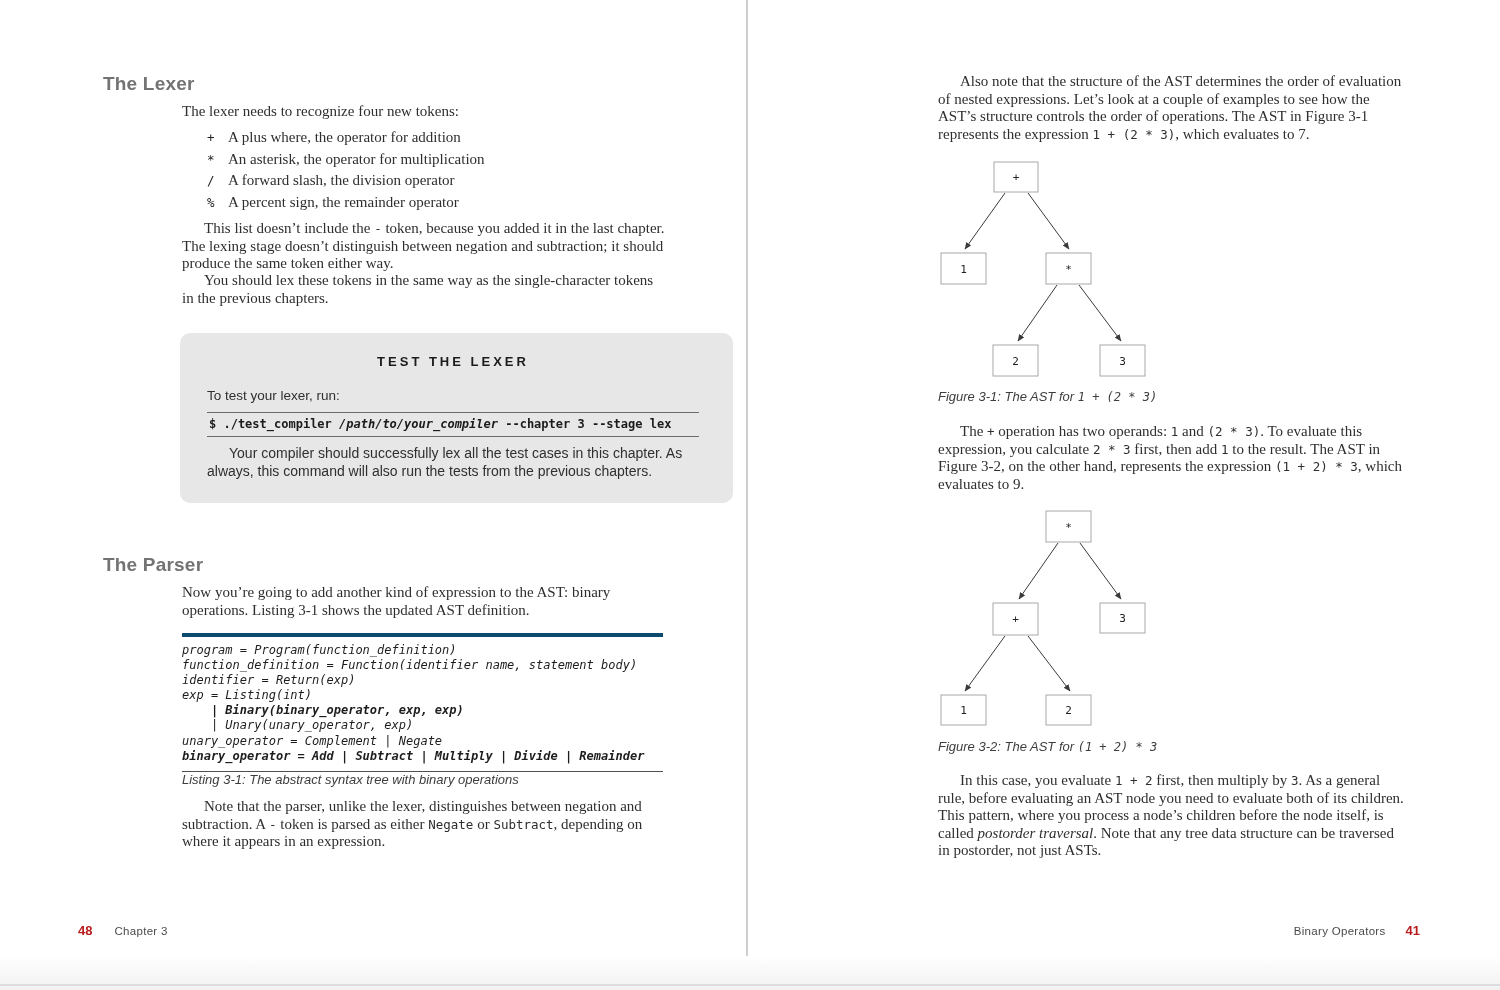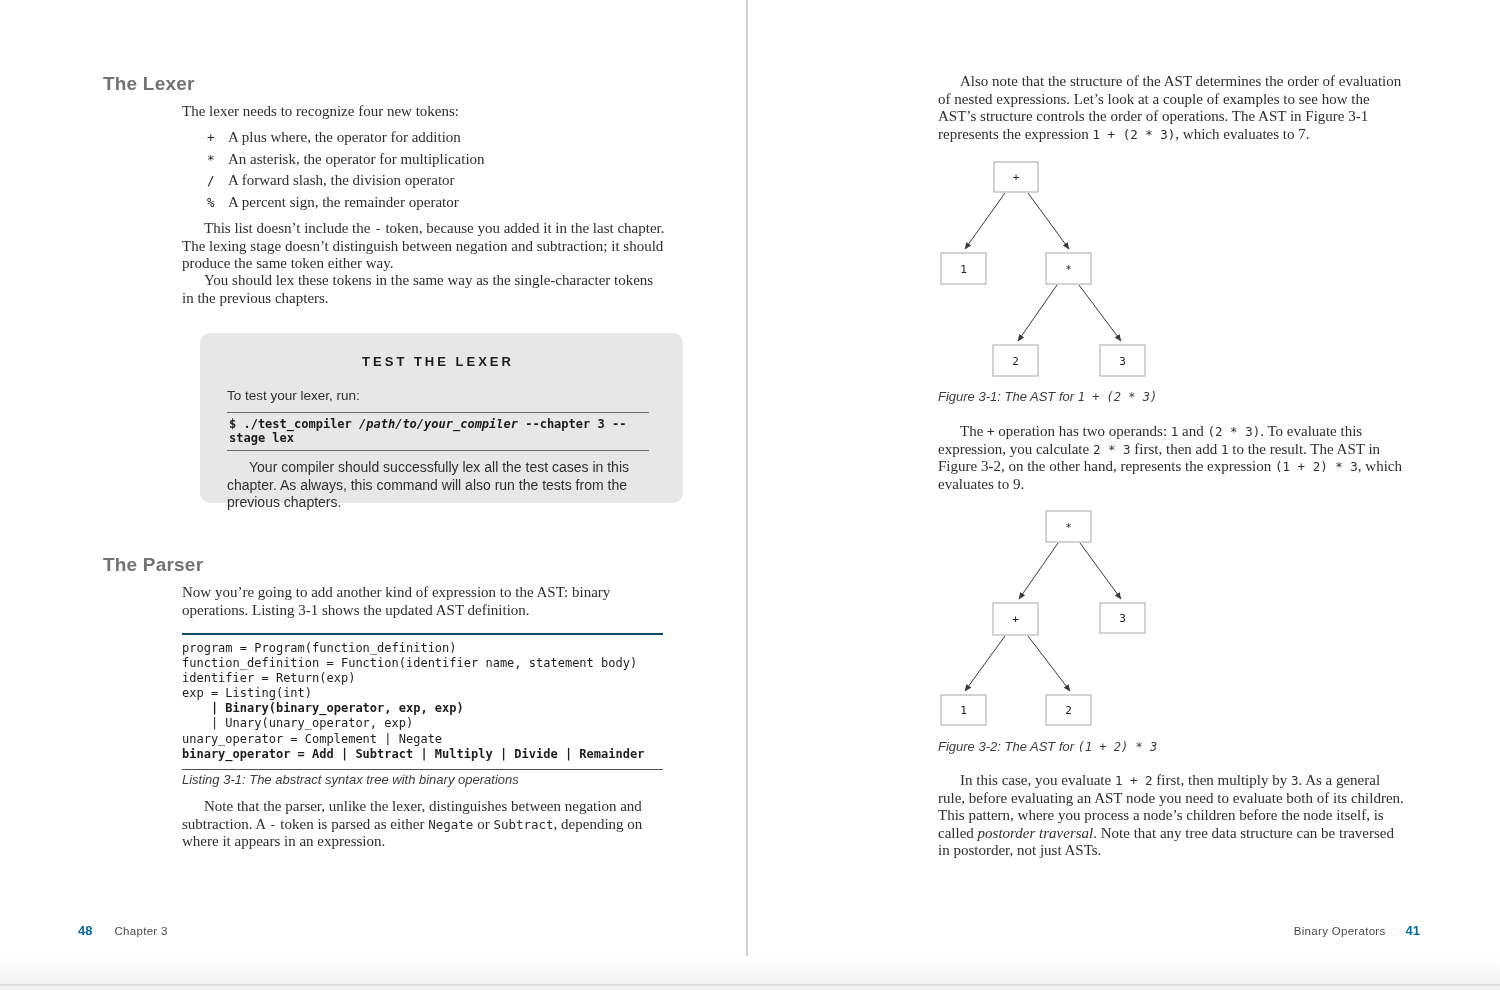--- a/index.html
+++ b/index.html
@@ -35,44 +35,44 @@
   
   .token-item { display:flex; line-height:21.6px; }
   .token-sym {
     font-family:"DejaVu Sans Mono", monospace; font-size:12.5px;
     width:21px; margin-left:25px; flex:none; color:#222;
   }
   .token-text { font-size:15px; color:#2e2e2e; }
 
   
   .note-box {
-    left:180px; top:333px; width:483px; height:170px;
+    left:180px; top:333px; width:553px; height:170px;
     background:#e7e7e7; border-radius:10px;
     font-family:"Liberation Sans", sans-serif; color:#2f2f2f;
     padding:21px 34px 0 27px;
-    margin-left:20px;
   }
   .note-title {
     text-align:center; font-weight:bold; font-size:13px;
     letter-spacing:3px; color:#1c1c1c;
   }
   .note-intro { margin-top:19px; font-size:13.5px; }
   .note-command {
     margin-top:9px; border-top:1px solid #6b6b6b; border-bottom:1px solid #6b6b6b;
     padding:4px 0 5px 2px;
     font-family:"DejaVu Sans Mono", monospace; font-size:12px; font-weight:bold; color:#1b1b1b;
   }
   .note-command .seg-i { font-style:italic; font-weight:bold; }
   .note-body { margin-top:8px; font-size:14px; line-height:17.5px; text-indent:22px; }
 
   
   .listing {
     left:182px; top:633px; width:481px;
-    border-top:2px solid #0c4a6e; border-bottom:1px solid #4f4f4f;
+    border-top:4px solid #0c4a6e; border-bottom:1px solid #4f4f4f;
     padding:6px 0 7px 0;
+    font-style:italic;
   }
   .code-line {
     font-family:"DejaVu Sans Mono", monospace; font-size:12px;
     line-height:15.1px; color:#1d1d1d; white-space:pre;
   }
   .code-line.bold { font-weight:bold; }
 
   
   .caption {
     font-family:"Liberation Sans", sans-serif; font-style:italic;
@@ -82,21 +82,21 @@
     font-family:"DejaVu Sans Mono", monospace; font-style:italic; font-size:12px;
   }
 
   
   .tree-label {
     font-family:"DejaVu Sans Mono", monospace; font-size:11px; fill:#222;
   }
 
   
   .footer { font-family:"Liberation Sans", sans-serif; color:#4a4a4a; }
-  .footer .pagenum { font-weight:bold; font-size:13px; color:#0369a1;text-align:center; }
+  .footer .pagenum { font-weight:bold; font-size:13px; color:#b91c1c;text-align:center; }
   .footer .folio { font-size:11.5px; letter-spacing:.3px; }
   .footer-left { left:78px; top:923px; display:flex; align-items:baseline; gap:22px; }
   .footer-right { right:80px; top:923px; display:flex; align-items:baseline; gap:20px; }
 </style>
 </head>
 <body>
 
 <div class="abs gutter"></div>
 <div class="abs bottom-shade"></div>
 <div class="abs bottom-line"></div>

